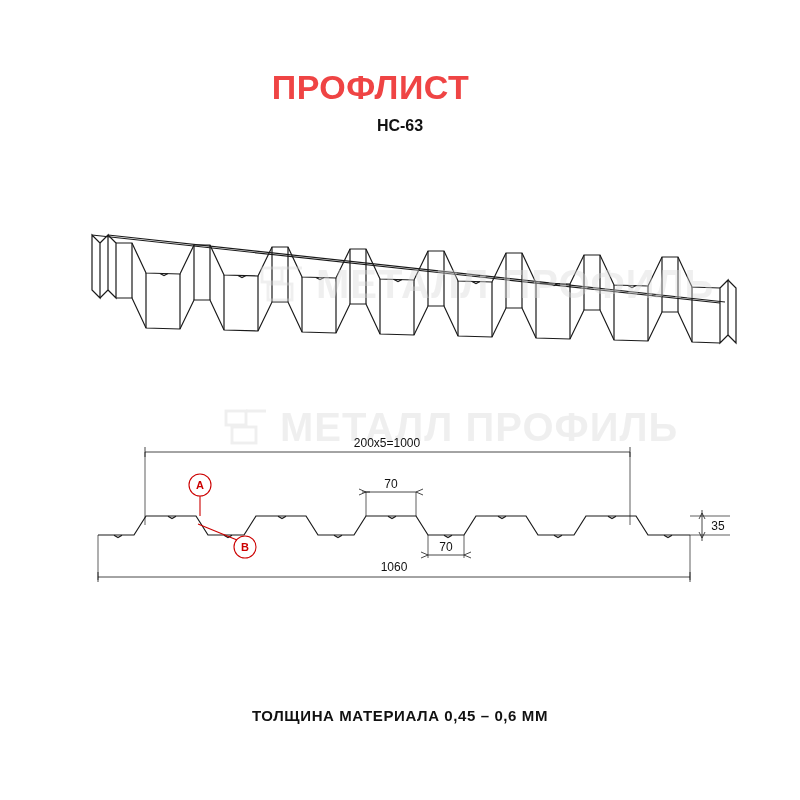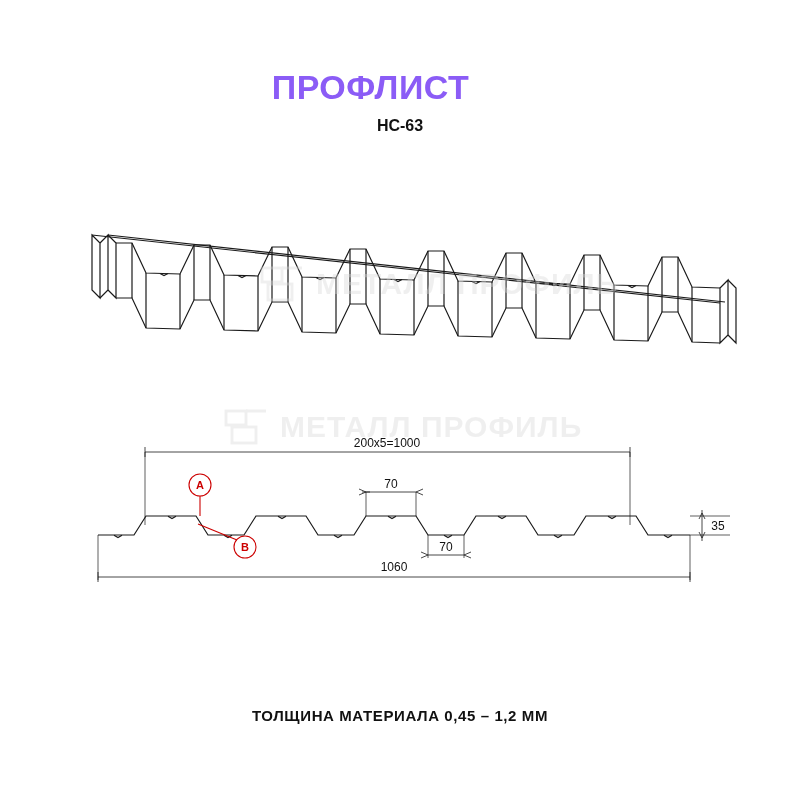--- a/index.html
+++ b/index.html
@@ -22,21 +22,21 @@
   }
   .title {
     position: absolute;
     top: 68px;
     left: 0;
     width: 741px;
     text-align: center;
     font-size: 34px;
     font-weight: bold;
     letter-spacing: 0.5px;
-    color: #8b5cf6;
+    color: #ef4444;
   }
   .subtitle {
     position: absolute;
     top: 117px;
     left: 0;
     width: 800px;
     text-align: center;
     font-size: 16px;
     font-weight: bold;
     color: #111111;
@@ -67,21 +67,21 @@
     height: 180px;
   }
   .wm {
     position: absolute;
     pointer-events: none;
     opacity: 0.40;
   }
   .wm-1 { top: 262px; left: 258px; }
   .wm-2 { top: 405px; left: 222px; }
   .wm-text {
-    font-size: 30px;
+    font-size: 40px;
     font-weight: bold;
     color: #d9d9d9;
     letter-spacing: 1px;
     white-space: nowrap;
     line-height: 1;
   }
   .wm-row { display: flex; align-items: center; }
   svg { display: block; }
   .ln { stroke: #1a1a1a; fill: none; stroke-width: 1.2; }
   .dim { stroke: #1a1a1a; fill: none; stroke-width: 0.8; }
@@ -278,15 +278,15 @@
 
       <g class="red">
         <circle cx="155" cy="117" r="11"></circle>
         <path d="M147 110 L108 94"></path>
       </g>
       <text class="balloontext" x="155" y="121" text-anchor="middle">B</text>
 
     </svg>
   </div>
 
-  <div class="footer-note">ТОЛЩИНА МАТЕРИАЛА 0,45 – 1,2 ММ</div>
+  <div class="footer-note">ТОЛЩИНА МАТЕРИАЛА 0,45 – 0,6 ММ</div>
 
 </div>
 
 </body></html>

